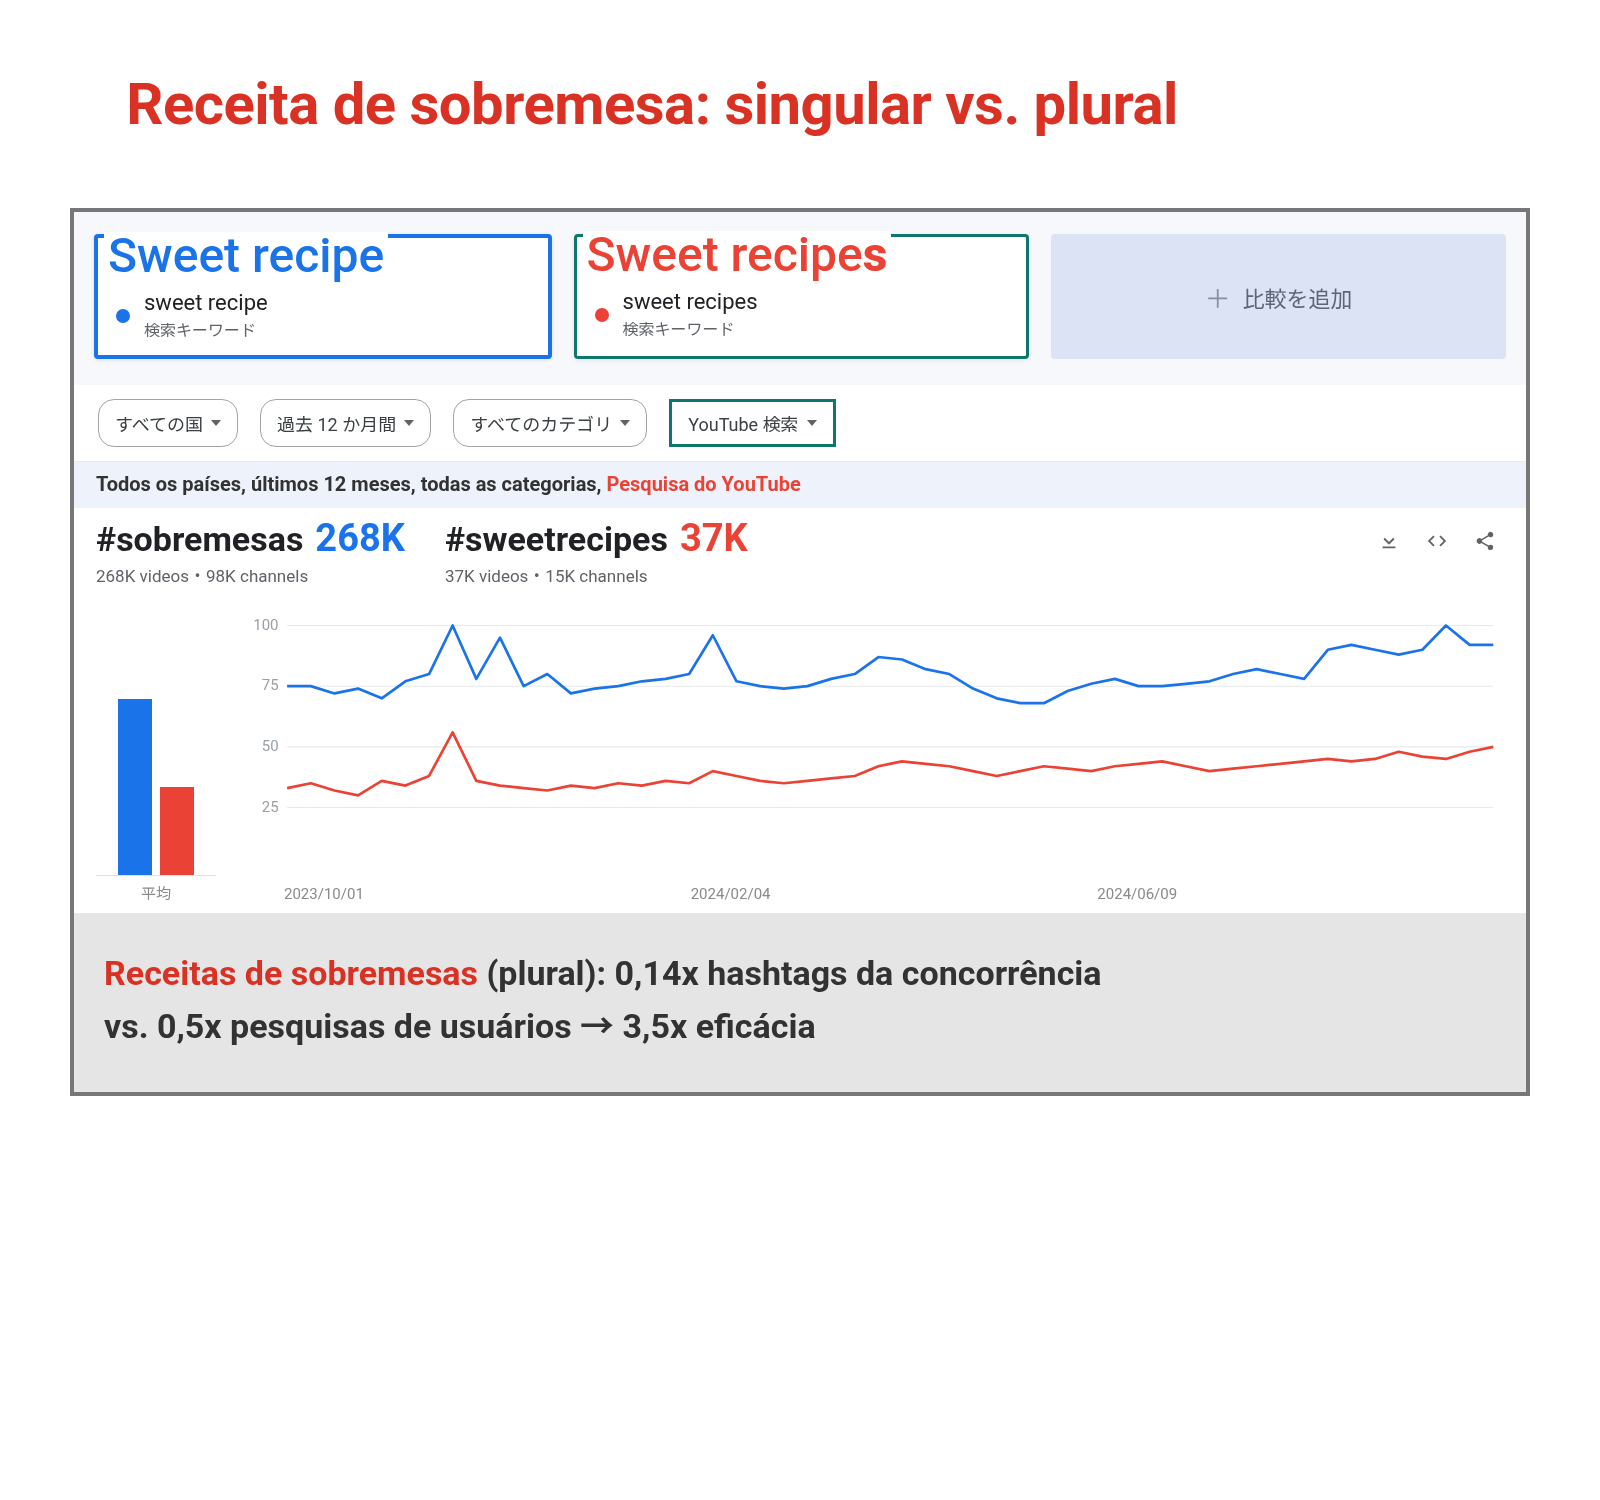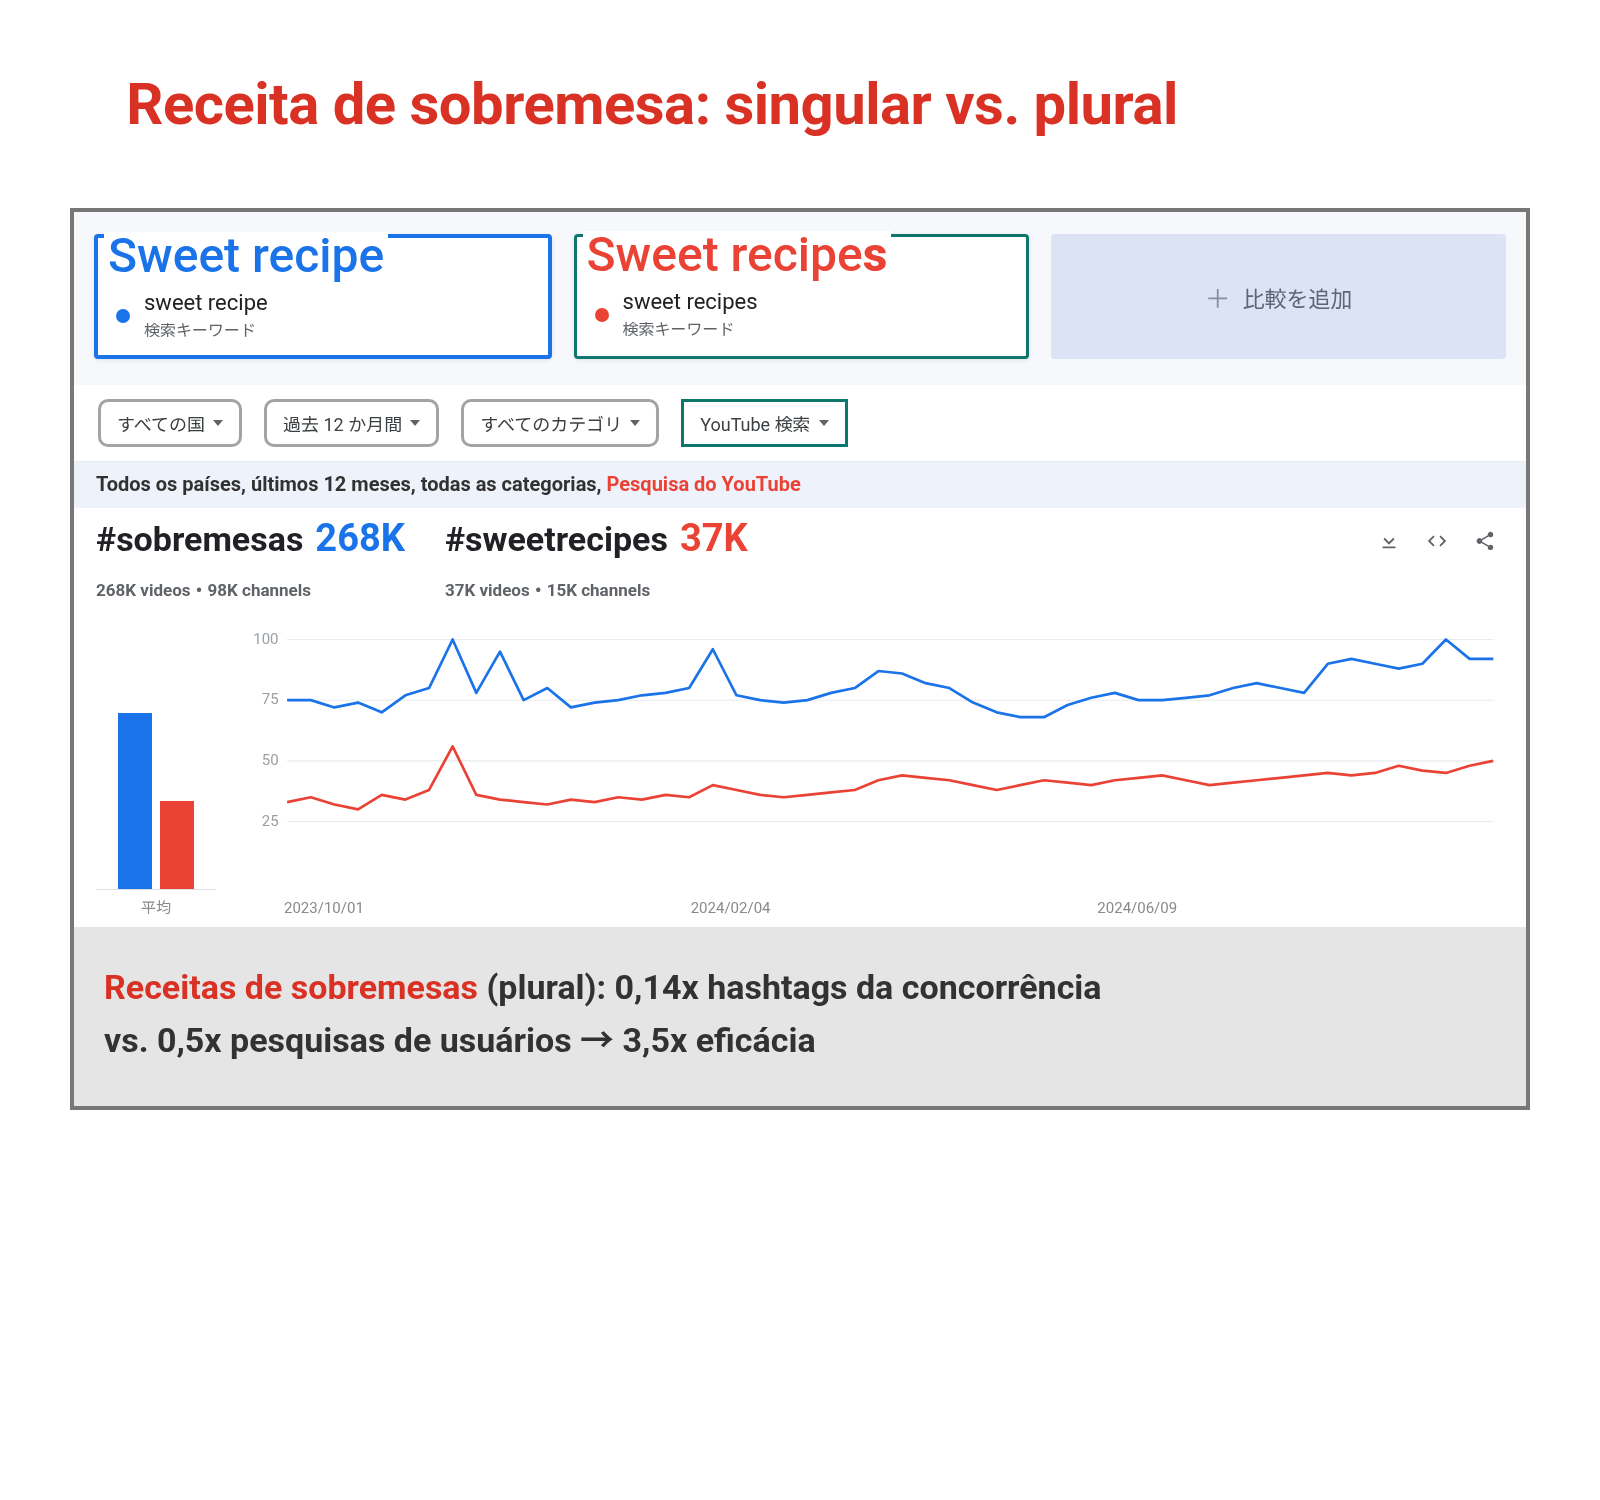--- a/index.html
+++ b/index.html
@@ -90,22 +90,22 @@
     display: flex;
     gap: 22px;
     padding: 14px 20px 14px 24px;
     background: #fff;
     border-bottom: 1px solid #e8eaed;
   }
   .pill {
     display: flex;
     align-items: center;
     gap: 8px;
-    border: 3px solid #a3a3a3;
-    border-radius: 10px;
+    border: 1px solid #a3a3a3;
+    border-radius: 16px;
     padding: 8px 16px;
     font-size: 18px;
     color: #3c4043;
     background: #fff;
     cursor: pointer;
   }
   .pill.red-box { border: 3px solid #0f766e; border-radius: 0; }
   .caret {
     width: 0; height: 0;
     border-left: 5px solid transparent;
@@ -132,21 +132,21 @@
   }
   .stat {
     margin-right: 40px;
   }
   .stat-top {
     display: flex; align-items: baseline; gap: 12px;
     font-size: 34px; font-weight: 700; color: #202124;
   }
   .stat-top .count.blue { color: #1a73e8; font-size: 38px; }
   .stat-top .count.red  { color: #ea4335; font-size: 38px; }
-  .stat-sub { font-size: 17px; font-weight: 700; color: #5f6368; margin-top: 16px; }
+  .stat-sub { font-size: 17px; font-weight: 400; color: #5f6368; margin-top: 2px; }
   .action-icons {
     margin-left: auto;
     display: flex; gap: 26px; align-items: center;
     color: #5f6368; padding-top: 14px; padding-right: 8px;
   }
   .action-icons svg { width: 22px; height: 22px; fill: #5f6368; }
 
   
   .chart-wrap {
     display: flex;

